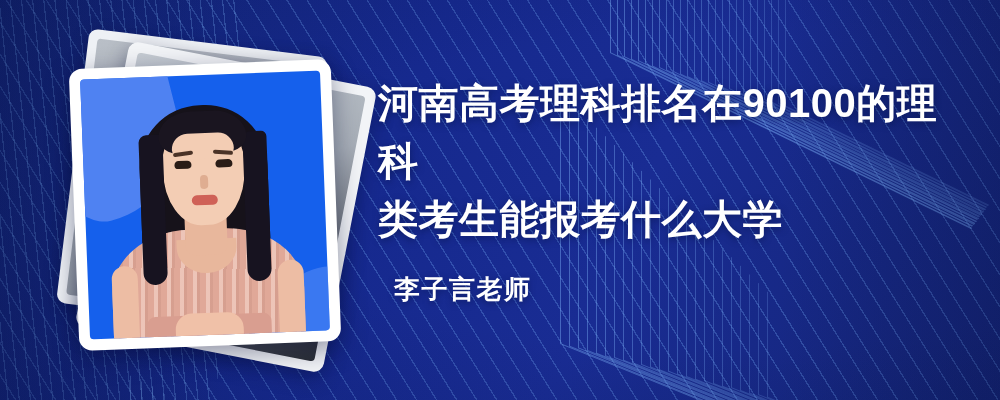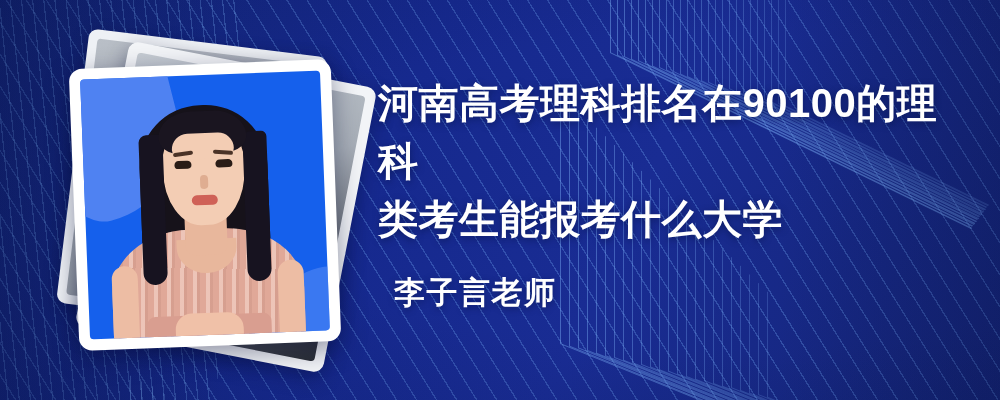--- a/index.html
+++ b/index.html
@@ -313,21 +313,21 @@
     line-height: 58px;
     letter-spacing: .5px;
     text-shadow: 0 2px 7px rgba(6,16,62,.55);
     white-space: pre-wrap;
   }
   .byline-name {
     position: absolute;
     top: 272px;
     left: 16px;
     color: #ffffff;
-    font-size: 31px;
+    font-size: 26px;
     font-weight: bold;
     letter-spacing: 1.5px;
     text-shadow: 0 2px 6px rgba(6,16,62,.5);
   }
   .byline-role {
     position: absolute;
     top: 320px;
     left: 0px;
     color: #e2e8f6;
     font-size: 23px;

